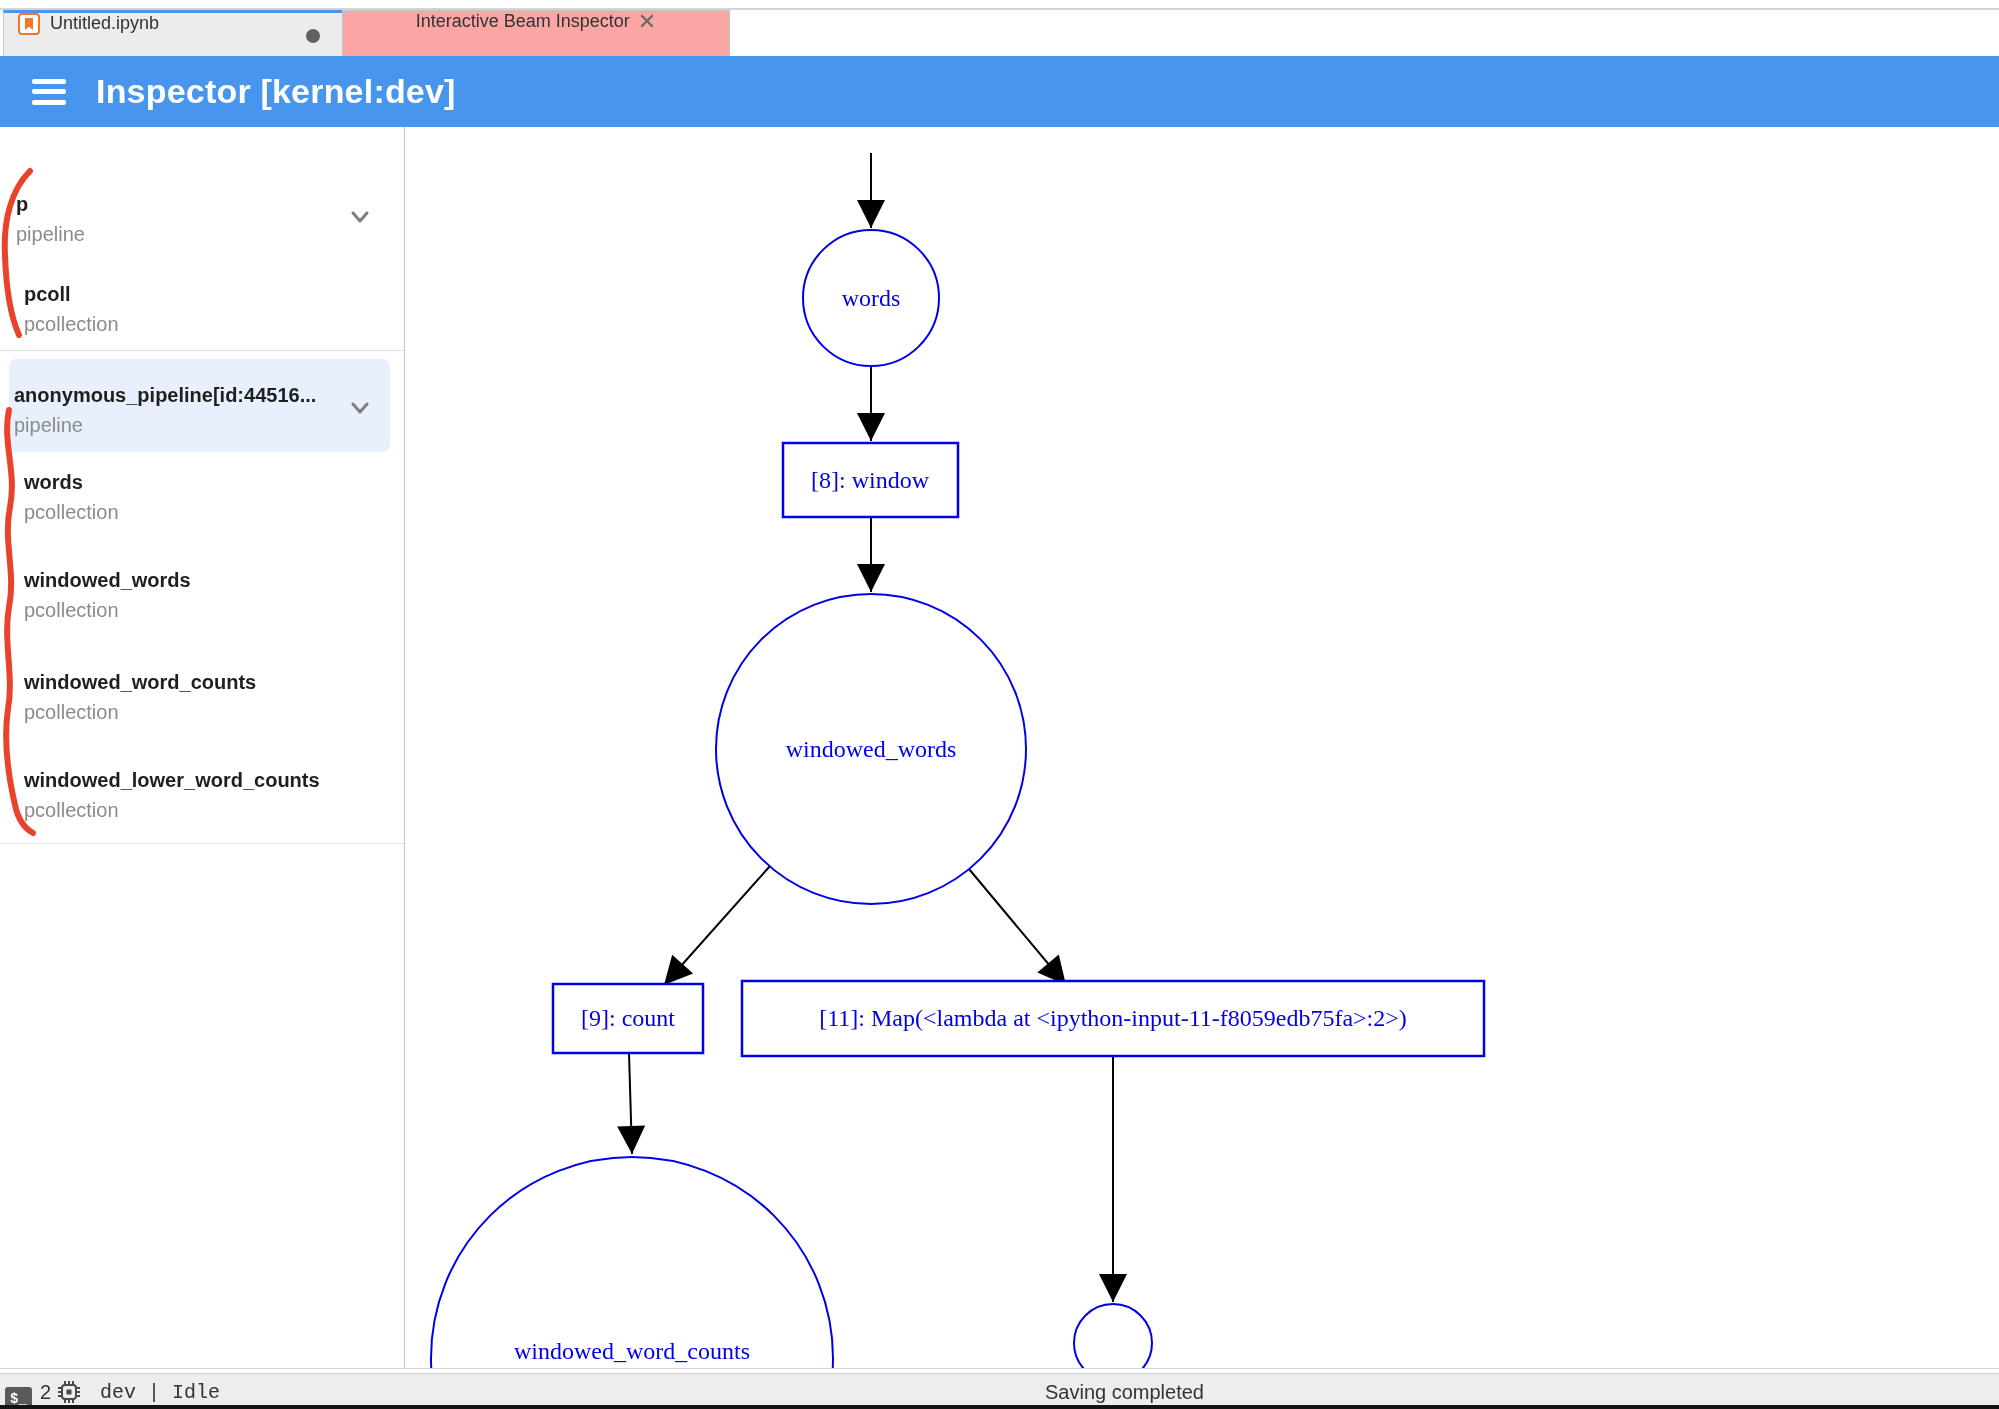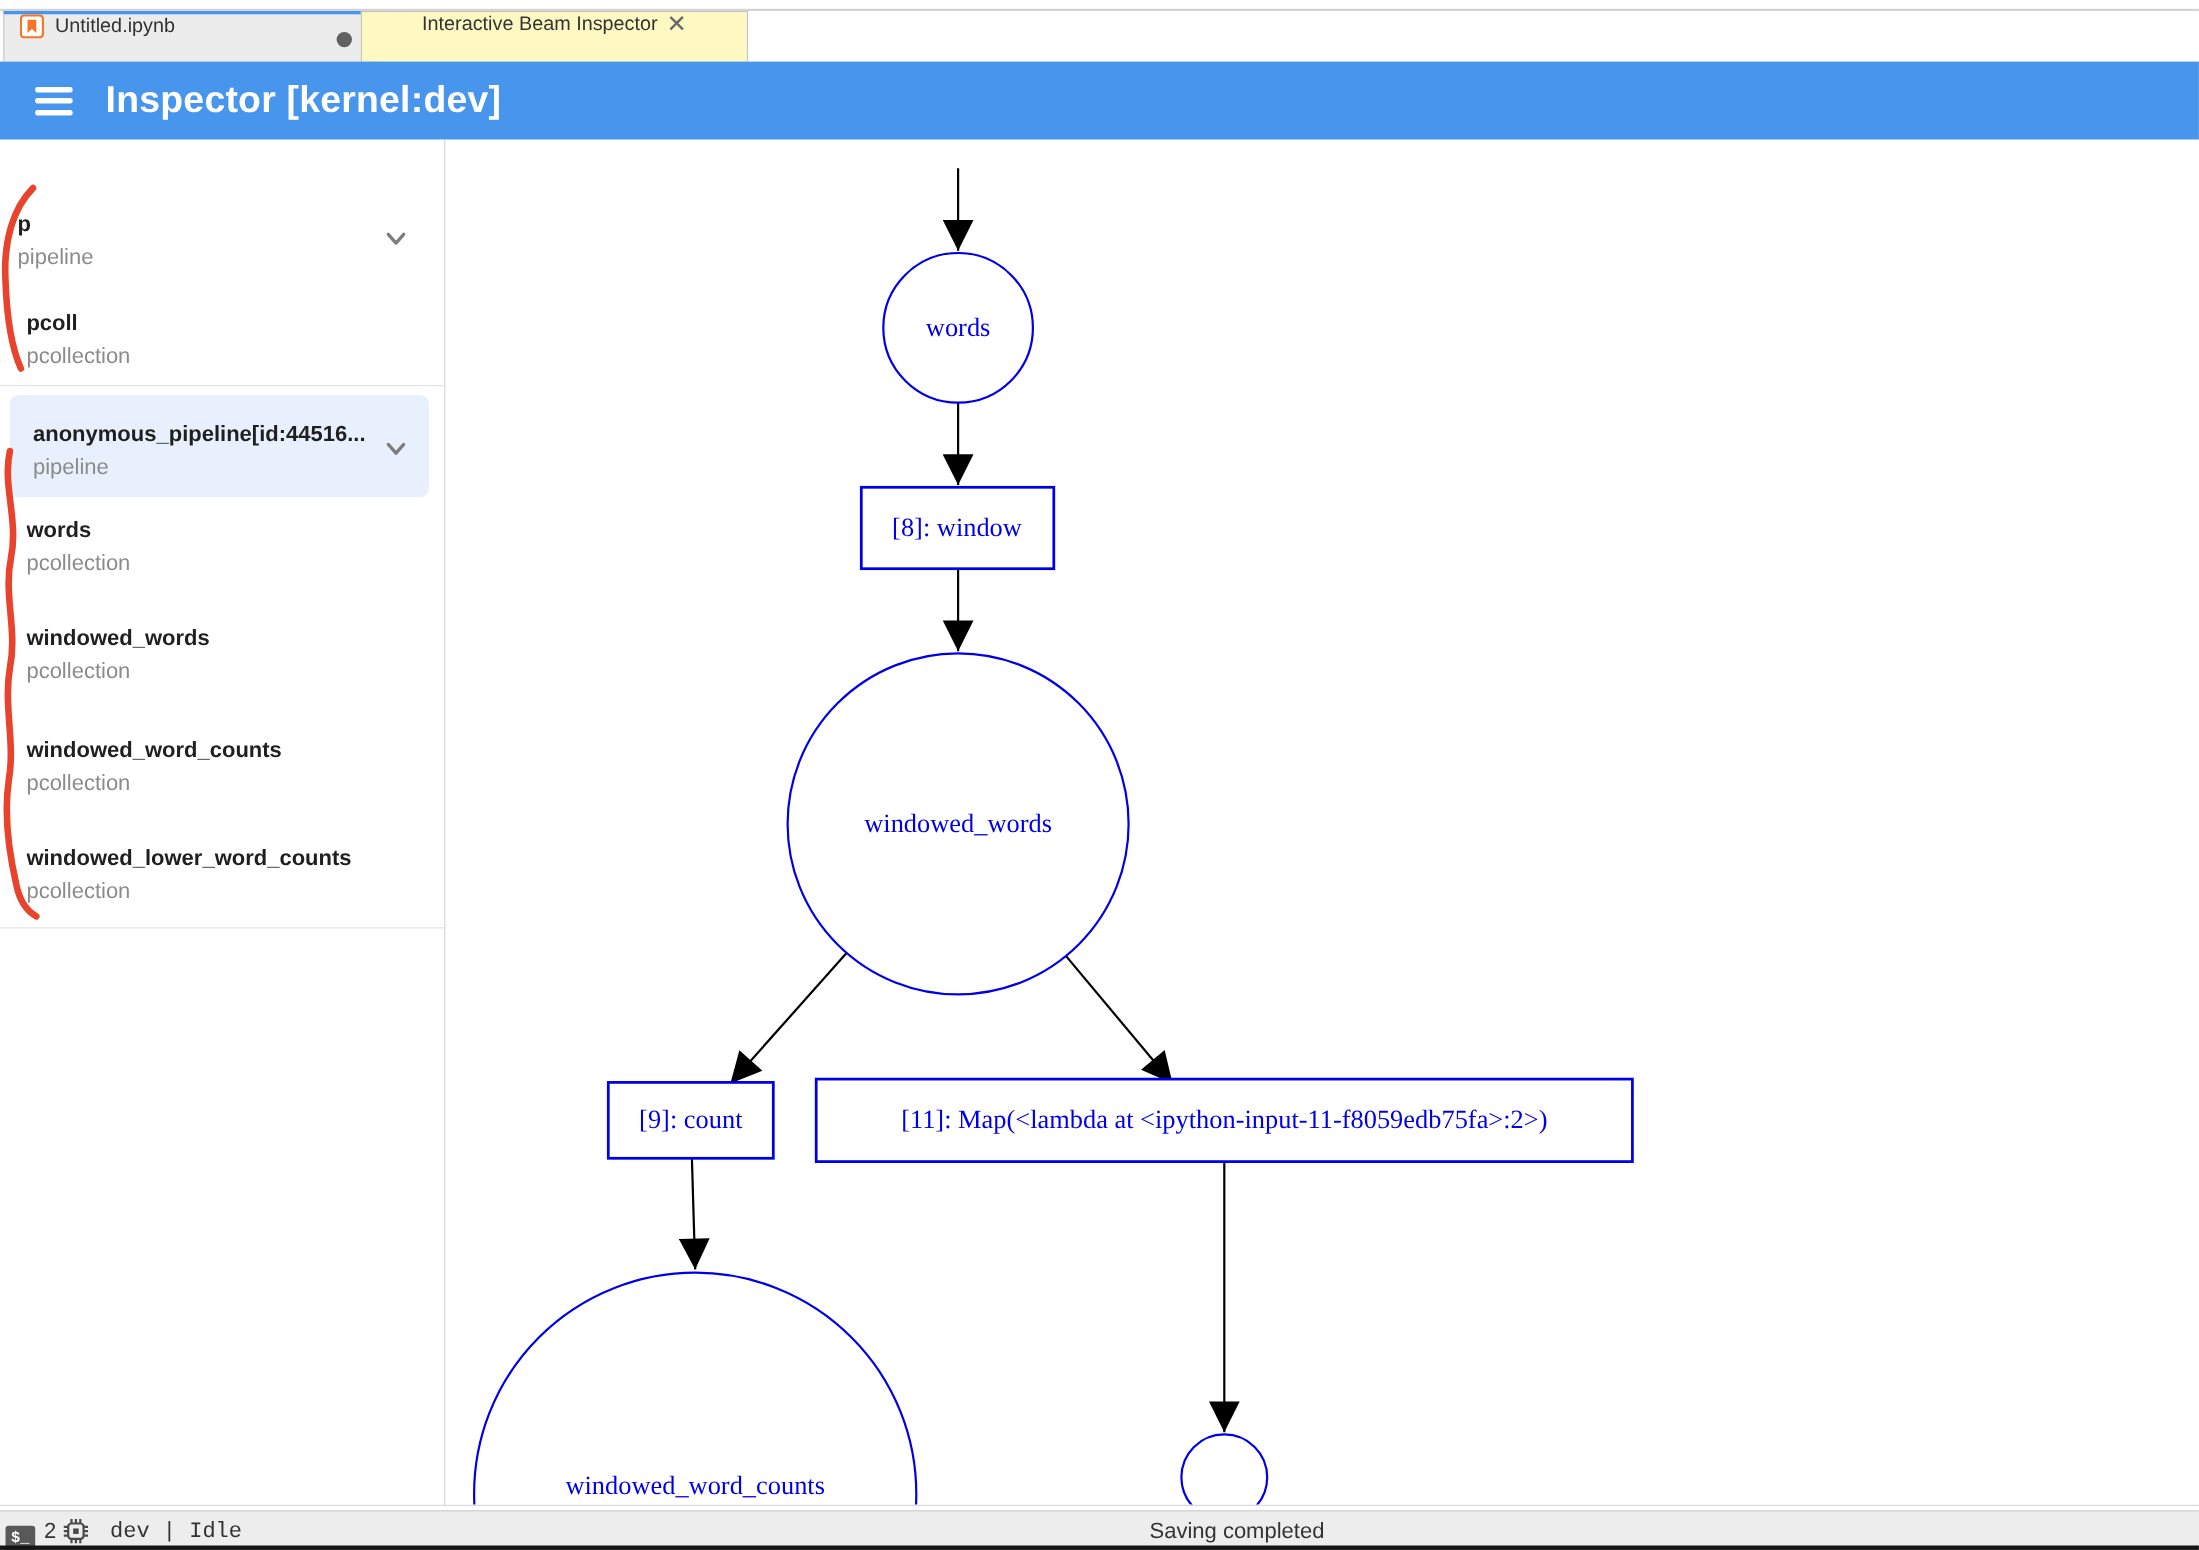--- a/index.html
+++ b/index.html
@@ -4,21 +4,21 @@
 <style>
   html,body{margin:0;padding:0;background:#fff;}
   #app{position:relative;width:1999px;height:1409px;background:#fff;overflow:hidden;
        font-family:"Liberation Sans",sans-serif;color:#333;}
   
   .top-strip{position:absolute;left:0;top:0;width:100%;height:8px;background:#fff;border-bottom:2px solid #d4d4d4;}
   
   .tab-bar{position:absolute;left:0;top:10px;width:100%;height:46px;background:#fff;}
   .tab{position:absolute;top:0;height:46px;display:flex;align-items:flex-start;box-sizing:border-box;font-size:18px;color:#333;}
   .tab--dirty{left:3px;width:340px;background:#ececec;border-top:3px solid #4795ec;border-left:1px solid #c9c9c9;border-right:1px solid #c9c9c9;}
-  .tab--active{left:328px;width:352px;background:#fef9c3;border:1px solid #c4c4c4;border-bottom:none;justify-content:center;}
+  .tab--active{left:342px;width:388px;background:#fca5a5;border:1px solid #c4c4c4;border-bottom:none;justify-content:center;}
   .nb-icon{width:22px;height:22px;margin:0 10px 0 14px;flex:0 0 auto;}
   .dirty-dot{position:absolute;right:22px;top:16px;width:14px;height:14px;border-radius:50%;background:#616161;}
   .close-x{margin-left:8px;font-size:22px;color:#666;line-height:1;cursor:pointer;}
   
   .header{position:absolute;left:0;top:56px;width:100%;height:71px;background:#4795ec;display:flex;align-items:center;}
   .burger{margin-left:32px;width:34px;height:26px;display:flex;flex-direction:column;justify-content:space-between;cursor:pointer;}
   .burger span{display:block;height:5px;border-radius:2px;background:#fff;}
   .header-title{margin-left:30px;color:#fff;font-size:34px;font-weight:bold;letter-spacing:.2px;}
   
   .sidebar{position:absolute;left:0;top:127px;width:405px;height:1241px;background:#fff;border-right:1px solid #c5c5c5;box-sizing:border-box;}
@@ -86,21 +86,21 @@
       <polyline points="7,10 14,18 21,10" fill="none" stroke="#7d7d7d" stroke-width="3" stroke-linecap="round" stroke-linejoin="round"></polyline>
     </svg>
 
     <div class="sb-item" style="top:154px;padding-left:24px;">
       <div class="sb-primary">pcoll</div>
       <div class="sb-secondary">pcollection</div>
     </div>
 
     <div class="sb-divider" style="top:223px;"></div>
 
-    <div class="sb-item" style="top:255px;padding-left:30px;padding-right:60px;">
+    <div class="sb-item" style="top:255px;padding-left:14px;padding-right:60px;">
       <div class="sb-primary">anonymous_pipeline[id:44516...</div>
       <div class="sb-secondary">pipeline</div>
     </div>
     <svg class="chev" style="left:346px;top:267px;" viewBox="0 0 28 28">
       <polyline points="7,10 14,18 21,10" fill="none" stroke="#7d7d7d" stroke-width="3" stroke-linecap="round" stroke-linejoin="round"></polyline>
     </svg>
 
     <div class="sb-item" style="top:342px;padding-left:24px;">
       <div class="sb-primary">words</div>
       <div class="sb-secondary">pcollection</div>

